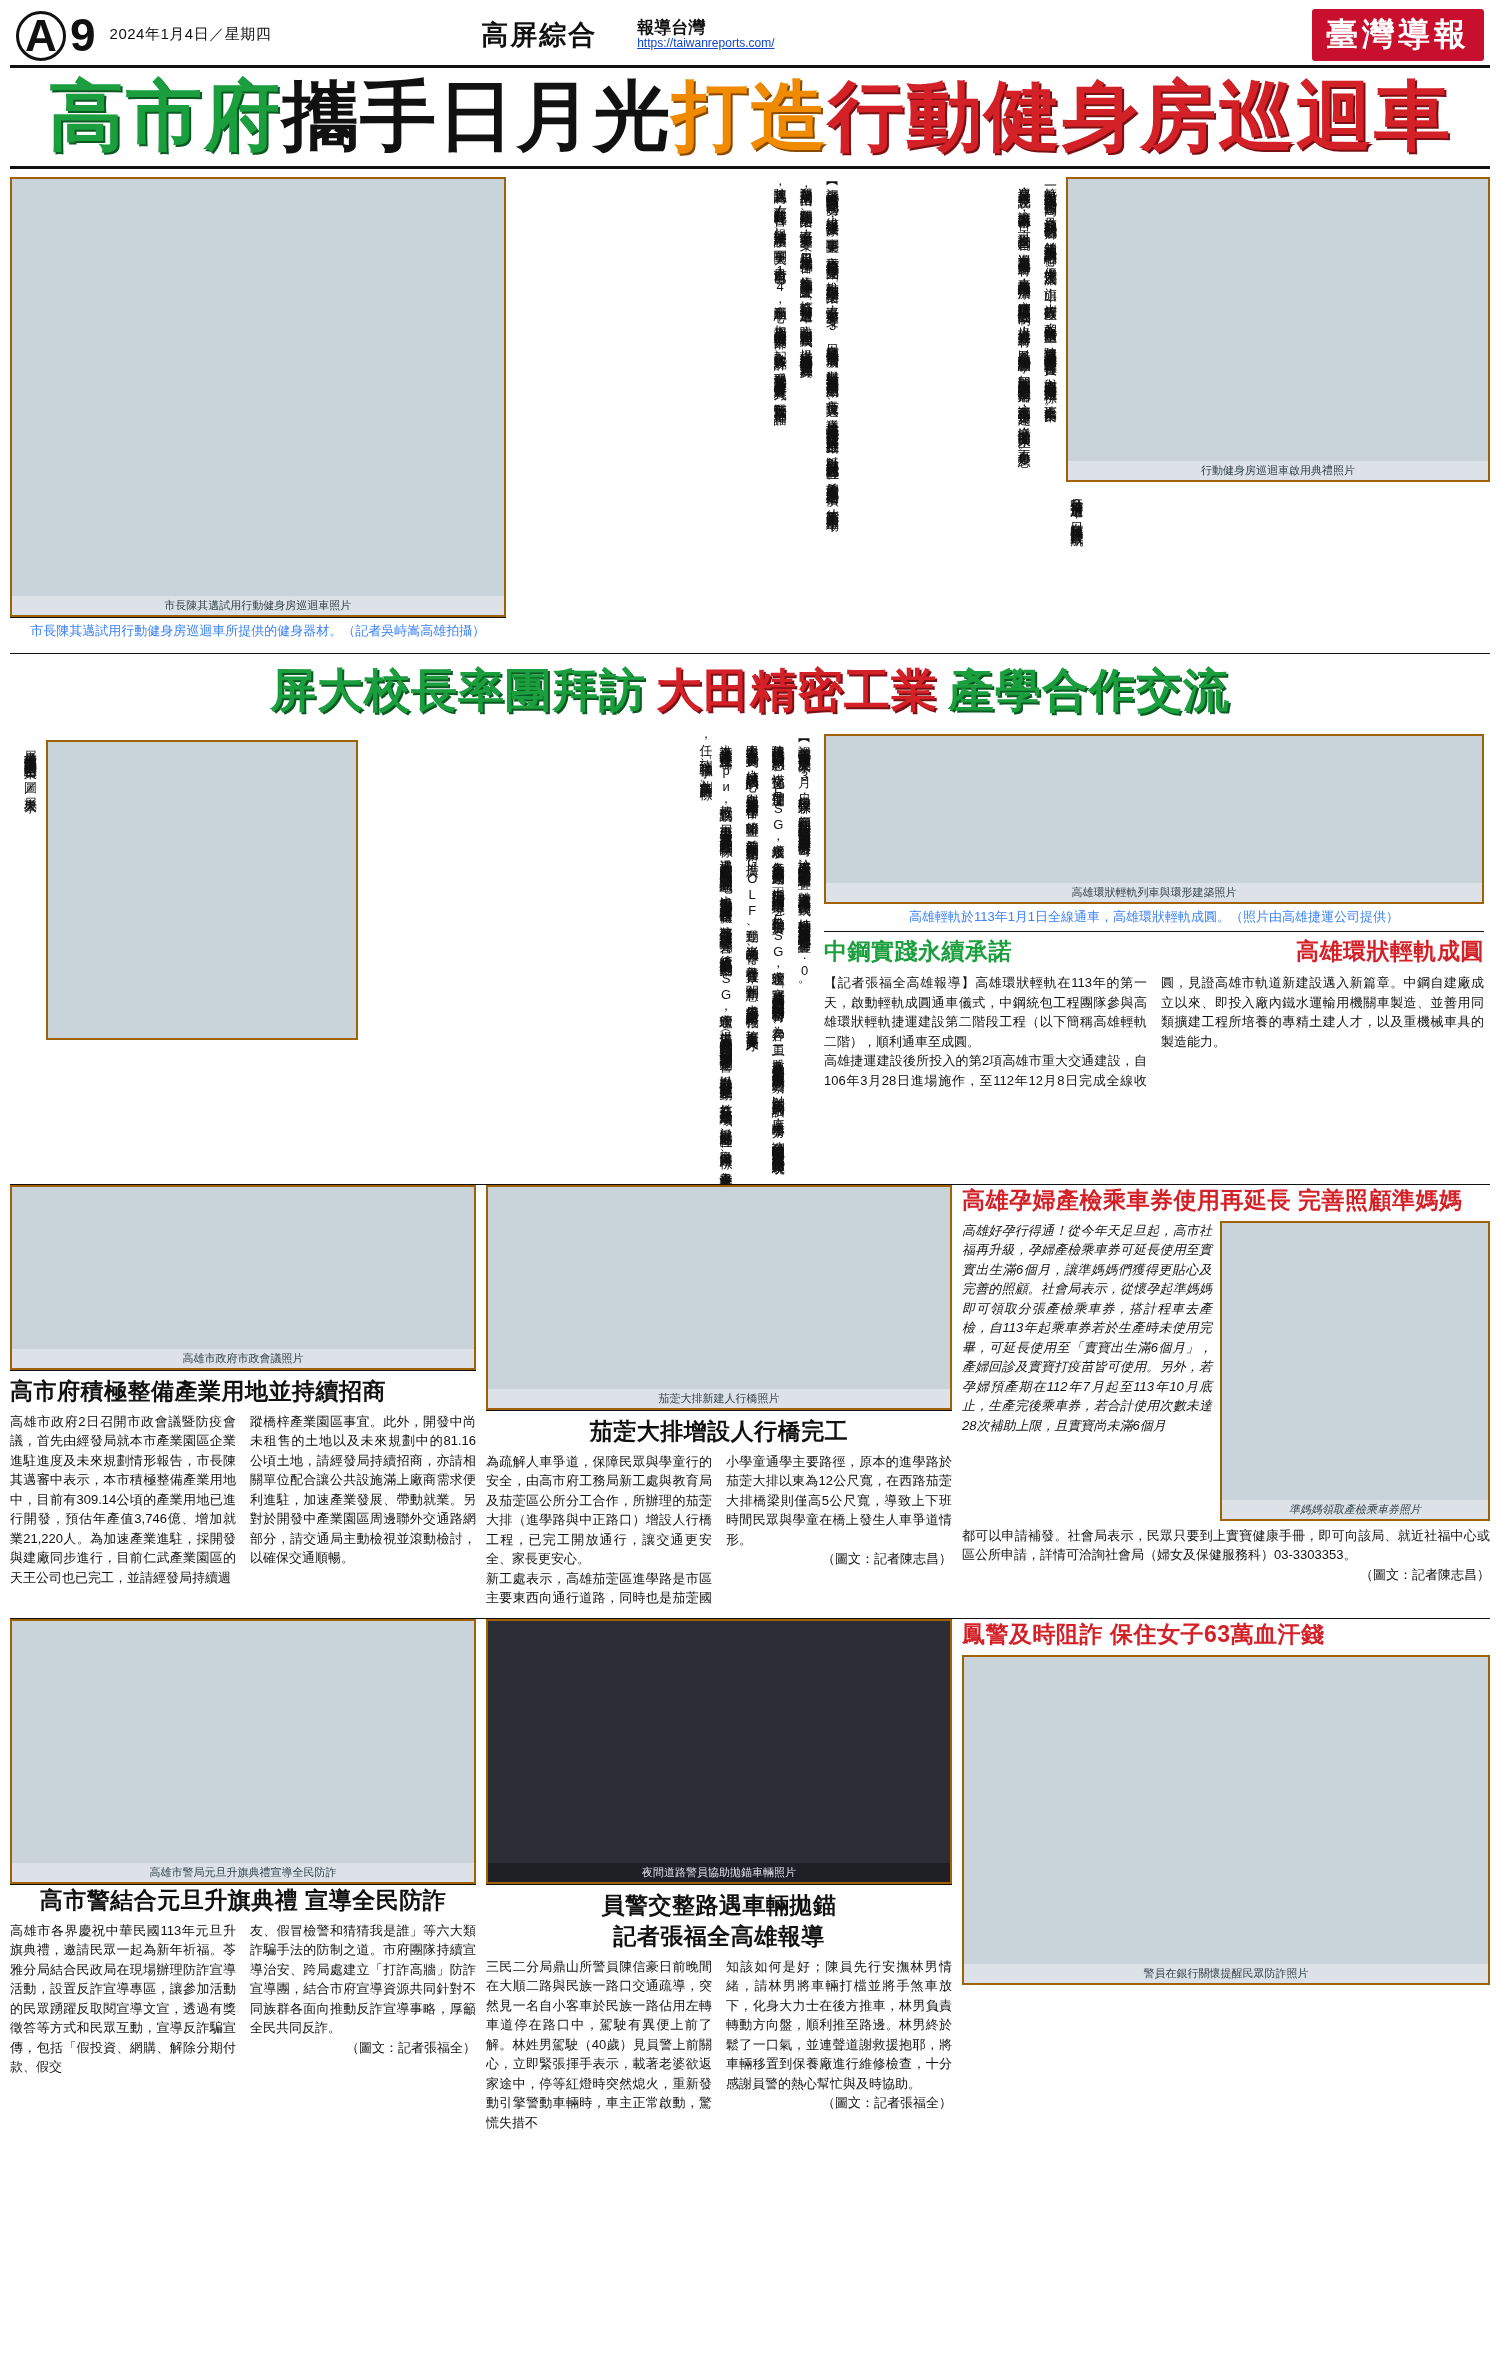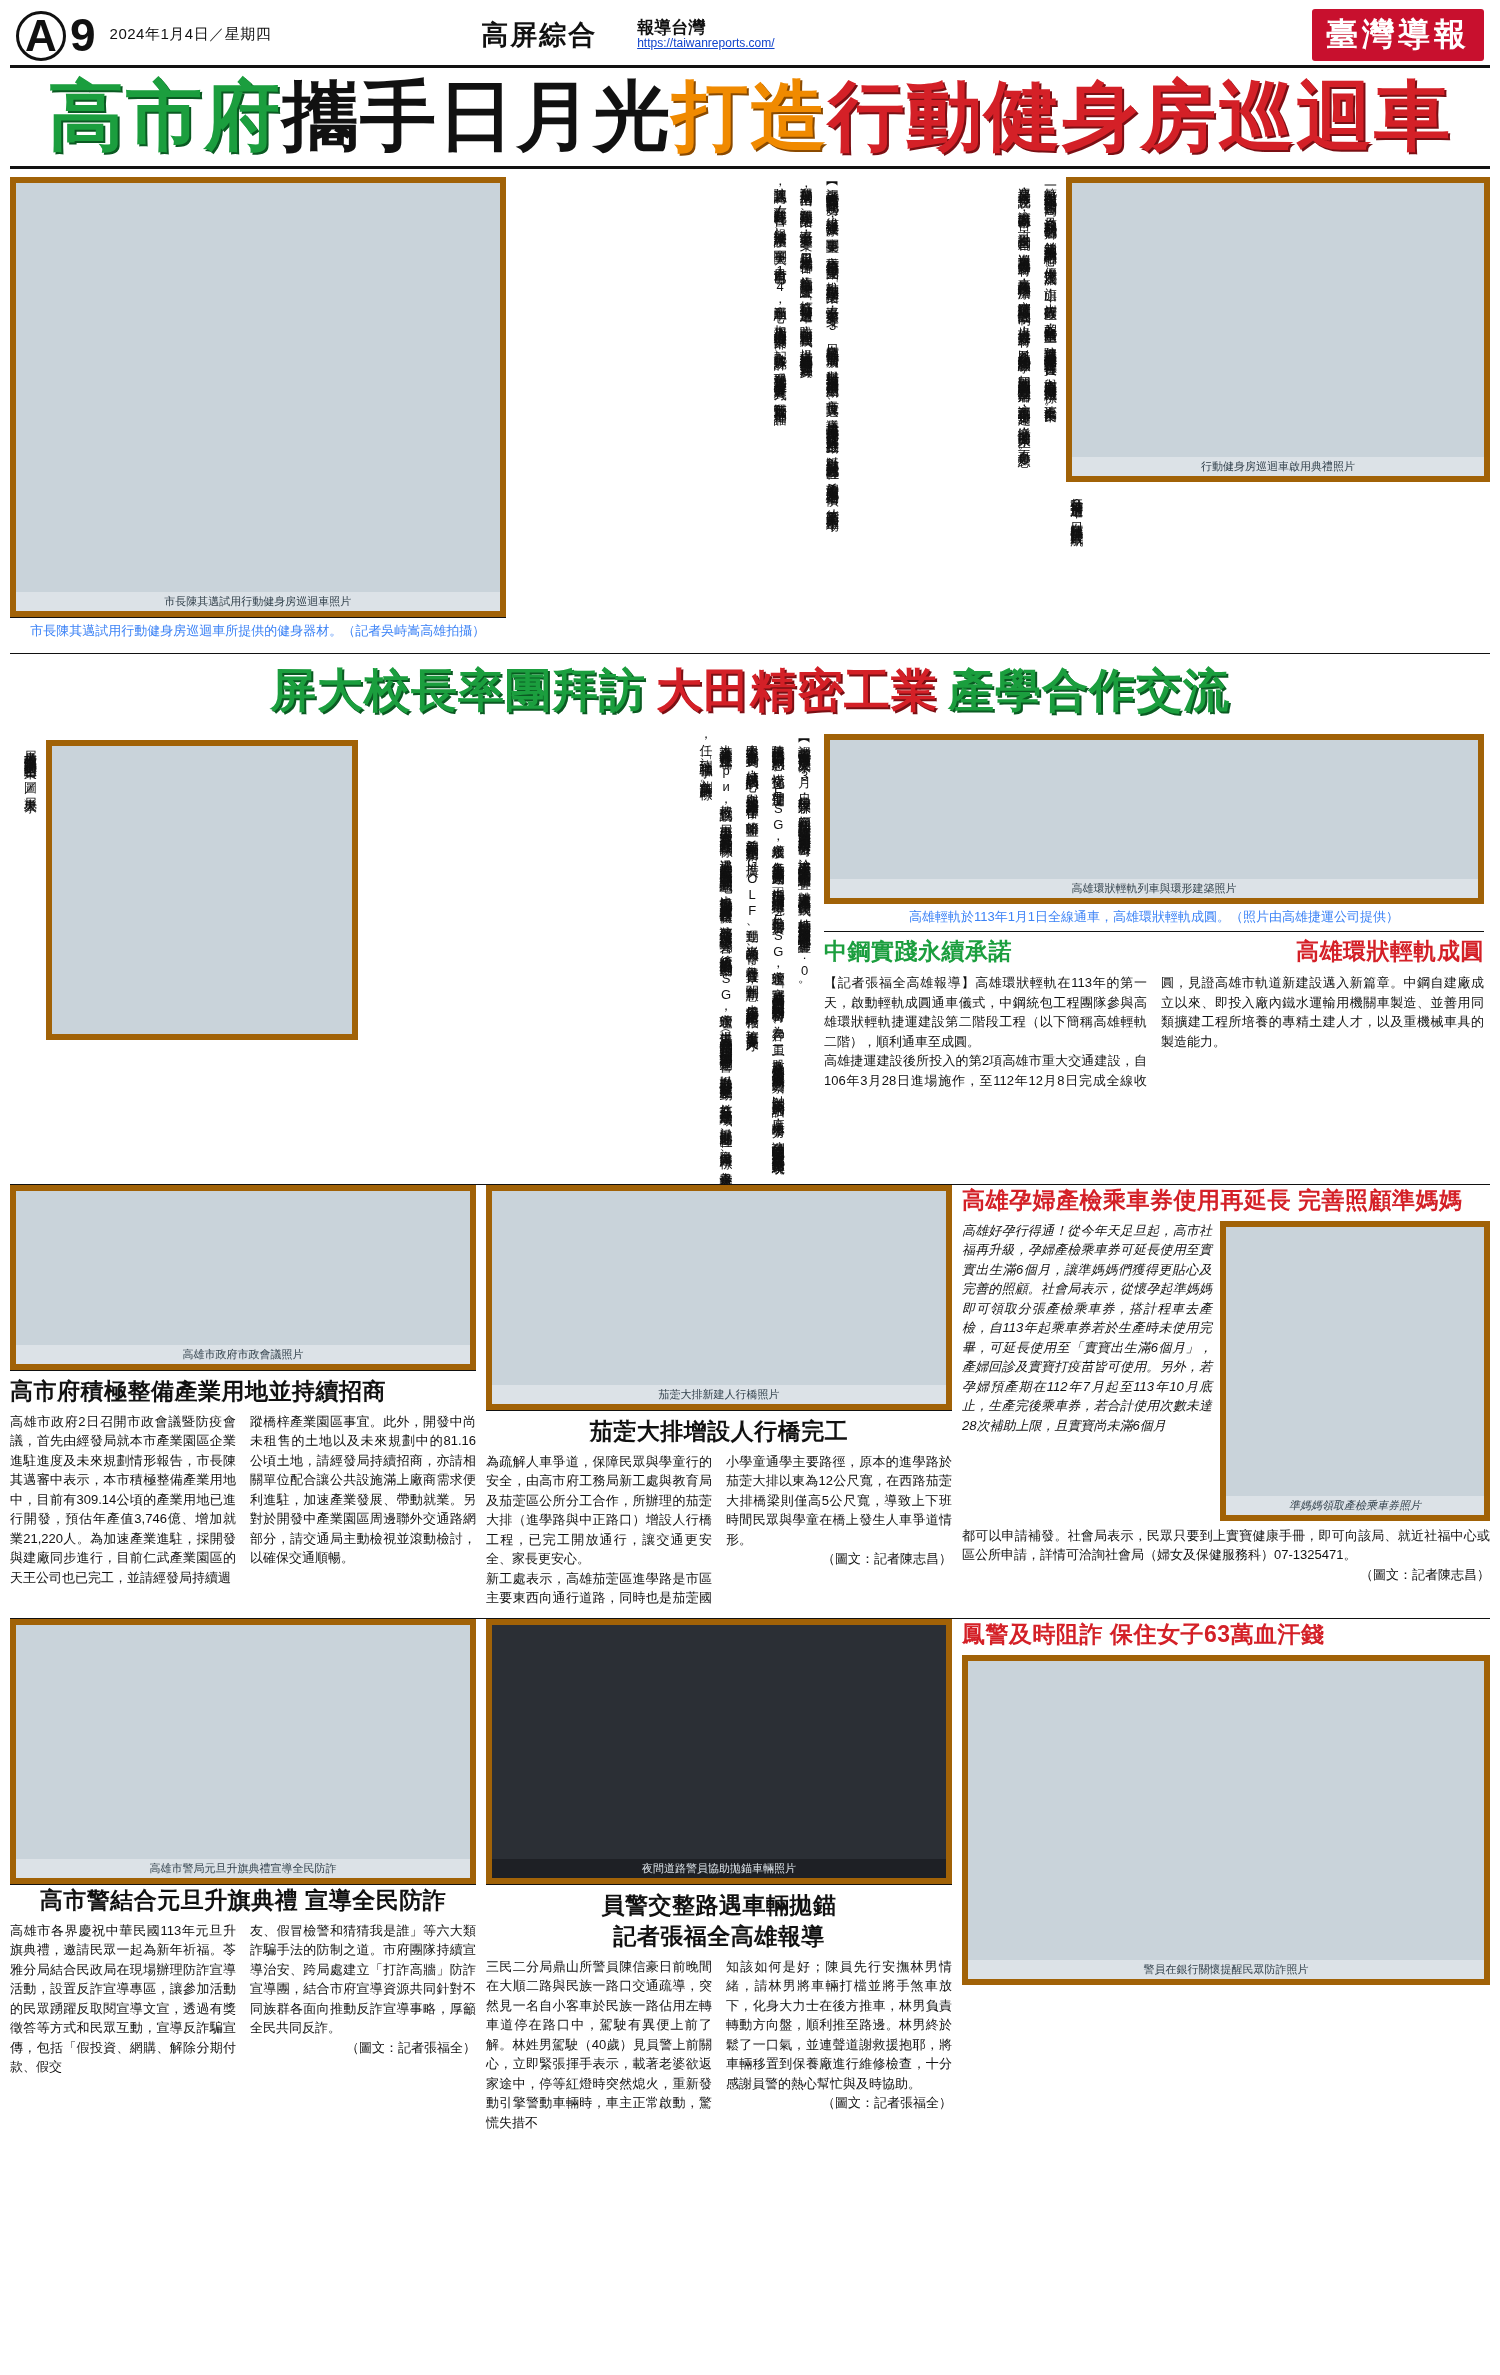--- a/index.html
+++ b/index.html
@@ -43,21 +43,21 @@
     white-space: nowrap;
   }
   .hl-green { color: #1b9e3e; text-shadow: 2px 2px 0 #0a5a22; }
   .hl-black { color: #111; }
   .hl-orange { color: #f08a00; text-shadow: 2px 2px 0 #8a4a00; }
   .hl-red { color: #d42027; text-shadow: 2px 2px 0 #7a0f14; }
 
   
   .photo {
     background: #c9d3da; position: relative; overflow: hidden;
-    border: 6px solid #a16207;
+    border: 2px solid #a16207;
   }
   .photo .ph-label {
     position: absolute; left: 0; right: 0; bottom: 0; font-size: 11px;
     color: #33424d; text-align: center; padding: 2px; background: rgba(255,255,255,.35);
   }
   .cap { font-size: 13px; line-height: 1.35; padding: 4px 2px 6px 2px; color:#3b82f6; }
   .cap-center { text-align: center; }
   .body-text {
     font-size: 13px; line-height: 1.5; text-align: justify; color: #111;
   }
@@ -230,21 +230,21 @@
     <div id="r3-c">
       <div class="sec-title-sm sec-title-red">高雄孕婦產檢乘車券使用再延長 完善照顧準媽媽</div>
       <div style="display:flex; gap:8px; margin-top:5px;font-style:italic;">
         <div style="width:250px;">
           <div class="body-text">高雄好孕行得通！從今年天足旦起，高市社福再升級，孕婦產檢乘車券可延長使用至實實出生滿6個月，讓準媽媽們獲得更貼心及完善的照顧。社會局表示，從懷孕起準媽媽即可領取分張產檢乘車券，搭計程車去產檢，自113年起乘車券若於生產時未使用完畢，可延長使用至「實寶出生滿6個月」，產婦回診及實寶打疫苗皆可使用。另外，若孕婦預產期在112年7月起至113年10月底止，生產完後乘車券，若合計使用次數未達28次補助上限，且實寶尚未滿6個月</div>
         </div>
         <div class="photo" style="flex:1; height:300px;">
           <div class="ph-label">準媽媽領取產檢乘車券照片</div>
         </div>
       </div>
-      <div class="body-text" style="margin-top:5px;">都可以申請補發。社會局表示，民眾只要到上實寶健康手冊，即可向該局、就近社福中心或區公所申請，詳情可洽詢社會局（婦女及保健服務科）07-1325471。</div>
+      <div class="body-text" style="margin-top:5px;">都可以申請補發。社會局表示，民眾只要到上實寶健康手冊，即可向該局、就近社福中心或區公所申請，詳情可洽詢社會局（婦女及保健服務科）03-3303353。</div>
       <div class="body-text" style="text-align:right;">（圖文：記者陳志昌）</div>
     </div>
   </div>
 
   <div id="region-4" class="rule-t">
 
     <div id="r4-a">
       <div class="photo" style="height:265px;">
         <div class="ph-label">高雄市警局元旦升旗典禮宣導全民防詐</div>
       </div>

